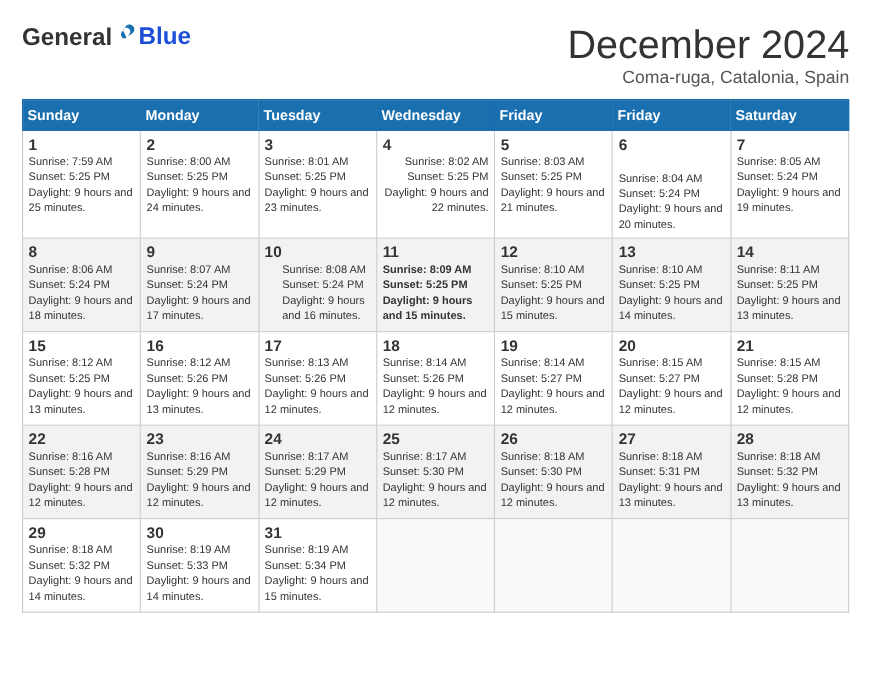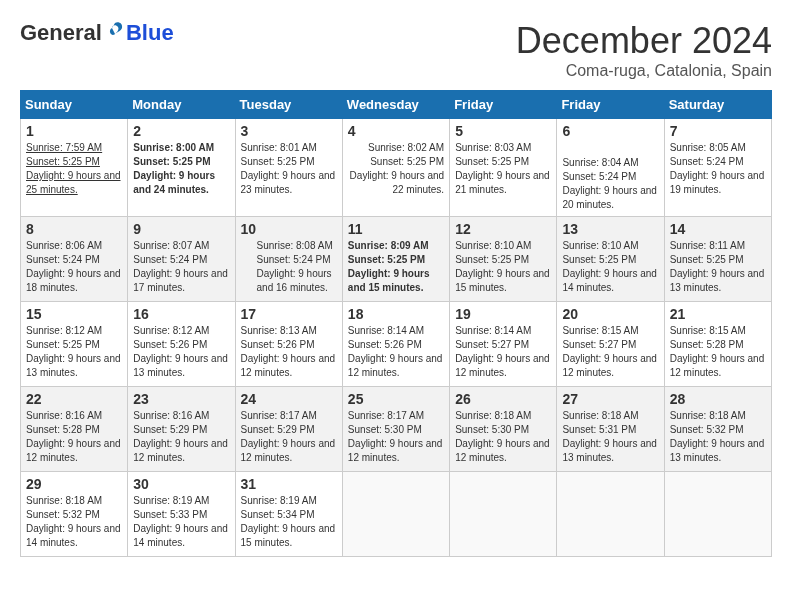--- a/index.html
+++ b/index.html
@@ -125,27 +125,27 @@
         <th>Wednesday</th>
         <th>Friday</th>
         <th>Friday</th>
         <th>Saturday</th>
       </tr>
   </thead>
   <tbody id="calendar-body">
   <tr>
         <td>
           <span class="day-num">1</span>
-          <div class="day-info" style="white-space: pre-line; text-decoration: underline;">Sunrise: 7:59 AM
+          <div class="day-info" style="white-space: pre-line;">Sunrise: 7:59 AM
 Sunset: 5:25 PM
 Daylight: 9 hours and 25 minutes.</div>
         </td>
         <td>
           <span class="day-num">2</span>
-          <div class="day-info" style="white-space: pre-line; font-weight: bold;">Sunrise: 8:00 AM
+          <div class="day-info" style="white-space: pre-line;">Sunrise: 8:00 AM
 Sunset: 5:25 PM
 Daylight: 9 hours and 24 minutes.</div>
         </td>
         <td>
           <span class="day-num">3</span>
           <div class="day-info" style="white-space: pre-line;">Sunrise: 8:01 AM
 Sunset: 5:25 PM
 Daylight: 9 hours and 23 minutes.</div>
         </td>
         <td>

